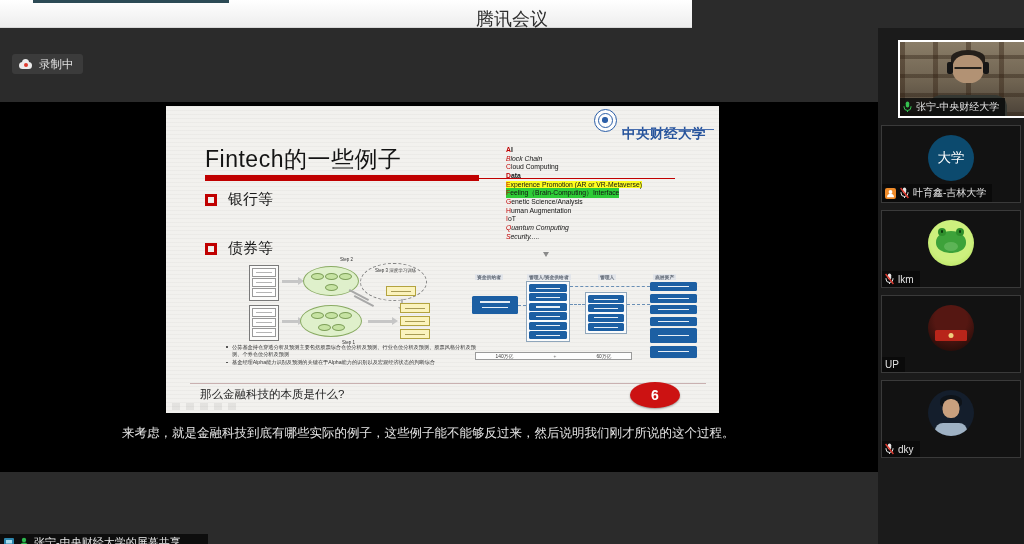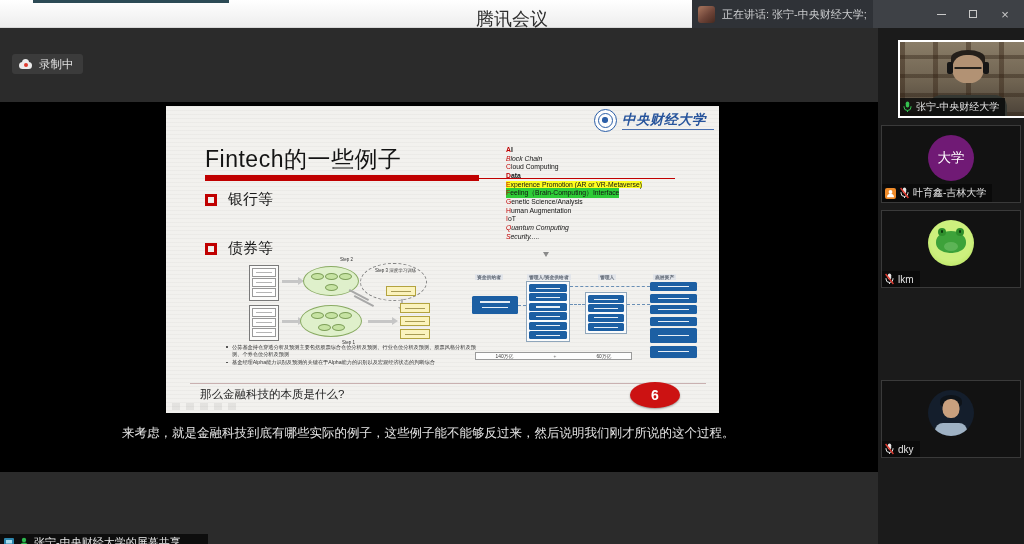--- a/index.html
+++ b/index.html
@@ -41,22 +41,22 @@
   
   .slide { position:absolute; left:166px; top:4px; width:553px; height:307px; background:#f2f1ee;
     background-image:repeating-linear-gradient(180deg, rgba(0,0,0,0.028) 0 1px, transparent 1px 4px); }
   .logo { position:absolute; left:428px; top:2px; width:122px; height:27px; }
   .emblem { position:absolute; left:0; top:1px; width:23px; height:23px; border:1.5px solid #2b5ea7;
     border-radius:50%; background:#fdfdfd; }
   .emblem::before { content:''; position:absolute; left:3px; top:3px; right:3px; bottom:3px;
     border:1px solid #2b5ea7; border-radius:50%; }
   .emblem::after { content:''; position:absolute; left:7px; top:7px; width:6px; height:6px;
     background:#2b5ea7; border-radius:45%; }
-  .logo-text { position:absolute; left:28px; top:3px; font-family:"Liberation Serif",serif;
-    font-weight:bold; font-style:italic; font-size:13.5px; color:#27549c; letter-spacing:0.5px; white-space:nowrap; }
+  .logo-text { position:absolute; left:28px; top:17px; font-family:"Liberation Serif",serif;
+    font-weight:bold; font-size:13.5px; color:#27549c; letter-spacing:0.5px; white-space:nowrap; }
   .logo-underline { position:absolute; left:28px; top:21px; width:92px; height:1px; background:#4a6faf; }
   .slide-title { position:absolute; left:39px; top:38px; font-size:23px; color:#141414; letter-spacing:0.5px; }
   .title-redbar { position:absolute; left:39px; top:69px; width:274px; height:6px; background:#c00000; }
   .title-redline { position:absolute; left:313px; top:71.5px; width:196px; height:1.5px; background:#c00000; }
   .bullet-row { position:absolute; left:39px; display:flex; align-items:center; gap:11px; }
   .bullet-sq { width:12px; height:12px; border:3px solid #c00000; background:transparent; flex:0 0 auto; }
   .bullet-text { font-size:15px; color:#1c1c1c; white-space:nowrap; }
   
   .tech-list { position:absolute; left:340px; top:39px; width:178px; }
   .tech-row { height:8.7px; display:flex; align-items:center; font-size:6.8px; color:#121212; white-space:nowrap; }
@@ -130,21 +130,21 @@
   
   .sidebar { position:absolute; left:878px; top:28px; width:146px; height:516px; background:#1b1b1b; }
   .tile { position:absolute; left:3px; width:140px; height:78px; background:#121212;
     border:1px solid #3a3a3a; overflow:hidden; }
   .tile.active { border:2px solid #ffffff;margin-left:17px; }
   .tile-label { position:absolute; left:0; bottom:0; max-width:100%; background:rgba(8,8,8,.82);
     display:flex; align-items:center; gap:4px; padding:2px 6px 2px 3px; }
   .tile-name { font-size:10px; color:#e2e2e2; white-space:nowrap; }
   .avatar { position:absolute; left:50%; top:9px; transform:translateX(-50%); width:46px; height:46px;
     border-radius:50%; overflow:hidden; }
-  .avatar-blue { background:#701a75; display:flex; align-items:center; justify-content:center; }
+  .avatar-blue { background:#0c4a6e; display:flex; align-items:center; justify-content:center; }
   .avatar-blue span { color:#fff; font-size:13.5px; }
   .avatar-frog { background:radial-gradient(circle at 50% 45%, #cdf07e 0 58%, #aede52 100%); }
   .frog-head { position:absolute; left:50%; top:11px; transform:translateX(-50%); width:30px; height:22px;
     background:#3da23a; border-radius:50% 50% 45% 45%; }
   .frog-eye { position:absolute; top:-3px; width:8px; height:8px; background:#2e8f2b; border-radius:50%; }
   .frog-eye.l { left:2px; } .frog-eye.r { right:2px; }
   .frog-eye::after { content:''; position:absolute; left:2.5px; top:2px; width:2.5px; height:2.5px;
     background:#0d3a0c; border-radius:50%; }
   .frog-belly { position:absolute; left:50%; bottom:2px; transform:translateX(-50%); width:14px; height:9px;
     background:#5cb456; border-radius:50%; }
@@ -185,37 +185,20 @@
 </style>
 </head>
 <body>
 
 <div id="app">
 
   <div class="titlebar">
     <div class="ghost-strip"></div>
   </div>
   <div class="app-title">腾讯会议</div>
-  <div class="titlebar-right">
-    <div class="speaking-box">
-      <div class="speaking-avatar"></div>
-      <div class="speaking-text">正在讲话: 张宁-中央财经大学;</div>
-    </div>
-    <div class="win-controls">
-      <div class="wc">
-          <span class="wc-min-glyph"></span>
-        </div>
-      <div class="wc">
-          <span class="wc-max-glyph"></span>
-        </div>
-      <div class="wc">
-          <span class="wc-close-glyph">×</span>
-        </div>
-    </div>
-  </div>
 
   <div class="record-badge">
     <span class="cloud"></span>
     <span class="record-text">录制中</span>
   </div>
 
   <div class="screen">
 
     <div class="slide">
 
@@ -447,20 +430,28 @@
         <svg class="icon-svg" width="9" height="12" viewBox="0 0 9 12">
             <rect x="2.8" y="0.5" width="3.4" height="6" rx="1.7" fill="#e4e4e4"></rect>
             <path d="M1 5.2v0.8a3.5 3.5 0 0 0 7 0v-0.8" fill="none" stroke="#e4e4e4" stroke-width="1"></path>
             <line x1="4.5" y1="9.5" x2="4.5" y2="11" stroke="#e4e4e4" stroke-width="1"></line>
             <line x1="0.6" y1="1" x2="8.4" y2="11" stroke="#e23b30" stroke-width="1.4"></line>
           </svg>
         <span class="tile-name">lkm</span>
       </div>
     </div>
 
+    <div class="tile" style="top:267px">
+      <div class="avatar avatar-red">
+        <div class="red-band"></div>
+      </div>
+      <div class="tile-label">
+        <span class="tile-name">UP</span>
+      </div>
+    </div>
 
     <div class="tile" style="top:352px">
       <div class="avatar avatar-photo">
         <div class="ph-hair"></div>
         <div class="ph-face"></div>
         <div class="ph-shirt"></div>
       </div>
       <div class="tile-label">
         <svg class="icon-svg" width="9" height="12" viewBox="0 0 9 12">
             <rect x="2.8" y="0.5" width="3.4" height="6" rx="1.7" fill="#e4e4e4"></rect>

